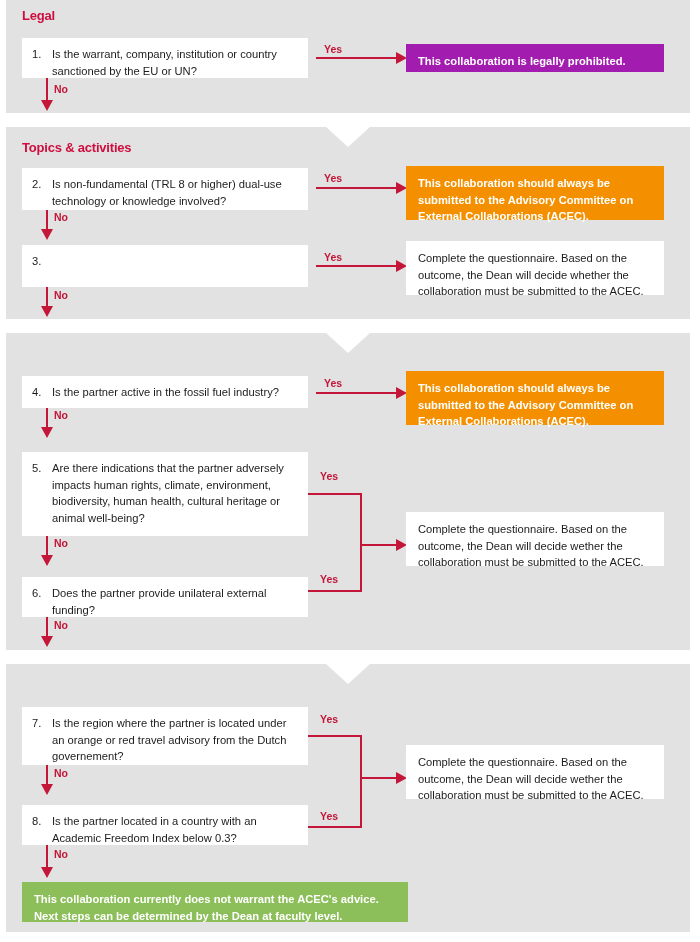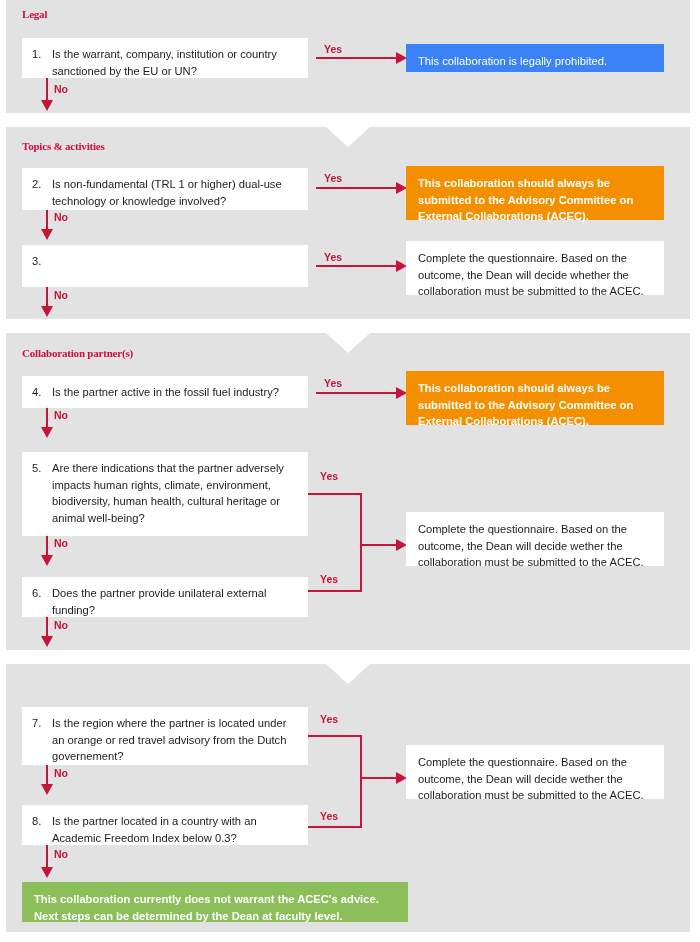--- a/index.html
+++ b/index.html
@@ -37,23 +37,23 @@
     margin-left: -22px;
     width: 0;
     height: 0;
     border-left: 22px solid transparent;
     border-right: 22px solid transparent;
     border-top: 20px solid #ffffff;
   }
 
   .section-title {
     position: absolute;
-    font-family: Liberation Serif, serif;
-    font-weight: bold;
-    font-size: 11px;
+    font-family: Liberation Sans, sans-serif;
+    font-weight: bold;
+    font-size: 13px;
     letter-spacing: -0.2px;
     color: #ce0e3e;
     white-space: nowrap;
   }
 
   
   .qbox {
     position: absolute;
     background: #ffffff;
     box-sizing: border-box;
@@ -81,23 +81,23 @@
     box-sizing: border-box;
     padding: 9px 12px 9px 12px;
     font-size: 11.2px;
     line-height: 16.5px;
   }
   .obox.plain {
     background: #ffffff;
     color: #1c1c1c;
   }
   .obox.red {
-    background: #3b82f6;
+    background: #a21caf;
     color: #ffffff;
-    font-weight: normal;
+    font-weight: bold;
   }
   .obox.orange {
     background: #f49000;
     color: #ffffff;
     font-weight: bold;
   }
   .obox.green {
     background: #8cbe5a;
     color: #ffffff;
     font-weight: bold;
@@ -163,21 +163,21 @@
   <div class="edge-label" style="left:54px; top:83px;">No</div>
 
   <div class="panel" style="top:127px; height:192px;">
     <div class="notch"></div>
   </div>
 
   <div class="section-title" style="left:22px; top:140px;">Topics &amp; activities</div>
 
   <div class="qbox" style="left:22px; top:168px; width:286px; height:42px;">
     <div class="qnum">2.</div>
-    <div class="qtext">Is non-fundamental (TRL 1 or higher) dual-use technology or knowledge involved?</div>
+    <div class="qtext">Is non-fundamental (TRL 8 or higher) dual-use technology or knowledge involved?</div>
   </div>
 
   <div class="edge-label" style="left:324px; top:172px;">Yes</div>
   <div class="hline" style="left:316px; top:187px; width:83px;"></div>
   <div class="arrow-right" style="left:396px; top:182px;"></div>
 
   <div class="obox orange" style="left:406px; top:166px; width:258px; height:54px;">This collaboration should always be submitted to the Advisory Committee on External Collaborations (ACEC).</div>
 
   <div class="vline" style="left:46px; top:210px; height:22px;"></div>
   <div class="arrow-down" style="left:41px; top:229px;"></div>
@@ -194,21 +194,20 @@
   <div class="obox plain" style="left:406px; top:241px; width:258px; height:54px;">Complete the questionnaire. Based on the outcome, the Dean will decide whether the collaboration must be submitted to the ACEC.</div>
 
   <div class="vline" style="left:46px; top:287px; height:22px;"></div>
   <div class="arrow-down" style="left:41px; top:306px;"></div>
   <div class="edge-label" style="left:54px; top:289px;">No</div>
 
   <div class="panel" style="top:333px; height:317px;">
     <div class="notch"></div>
   </div>
 
-  <div class="section-title" style="left:22px; top:347px;">Collaboration partner(s)</div>
 
   <div class="qbox" style="left:22px; top:376px; width:286px; height:32px;">
     <div class="qnum">4.</div>
     <div class="qtext">Is the partner active in the fossil fuel industry?</div>
   </div>
 
   <div class="edge-label" style="left:324px; top:377px;">Yes</div>
   <div class="hline" style="left:316px; top:392px; width:83px;"></div>
   <div class="arrow-right" style="left:396px; top:387px;"></div>
 

